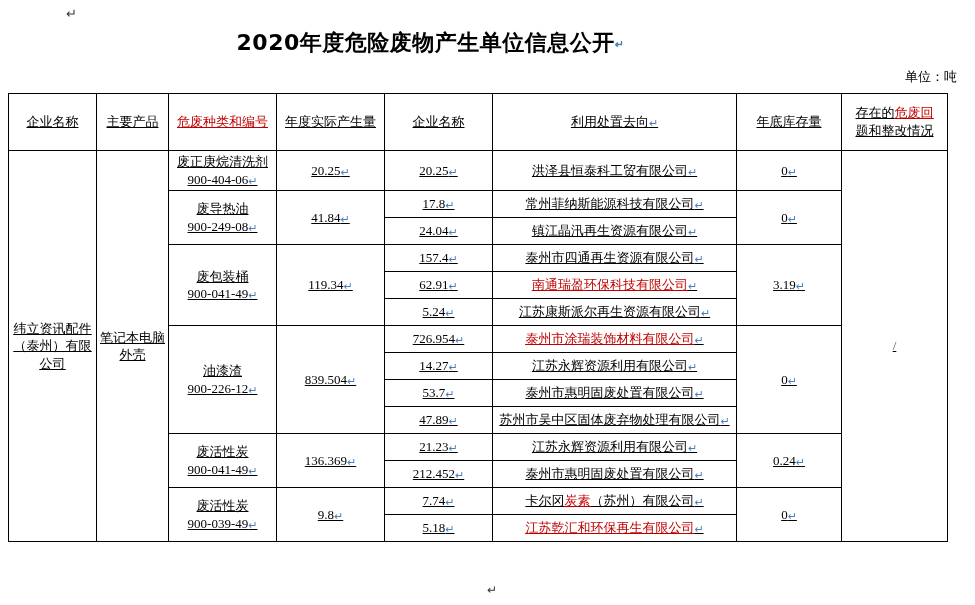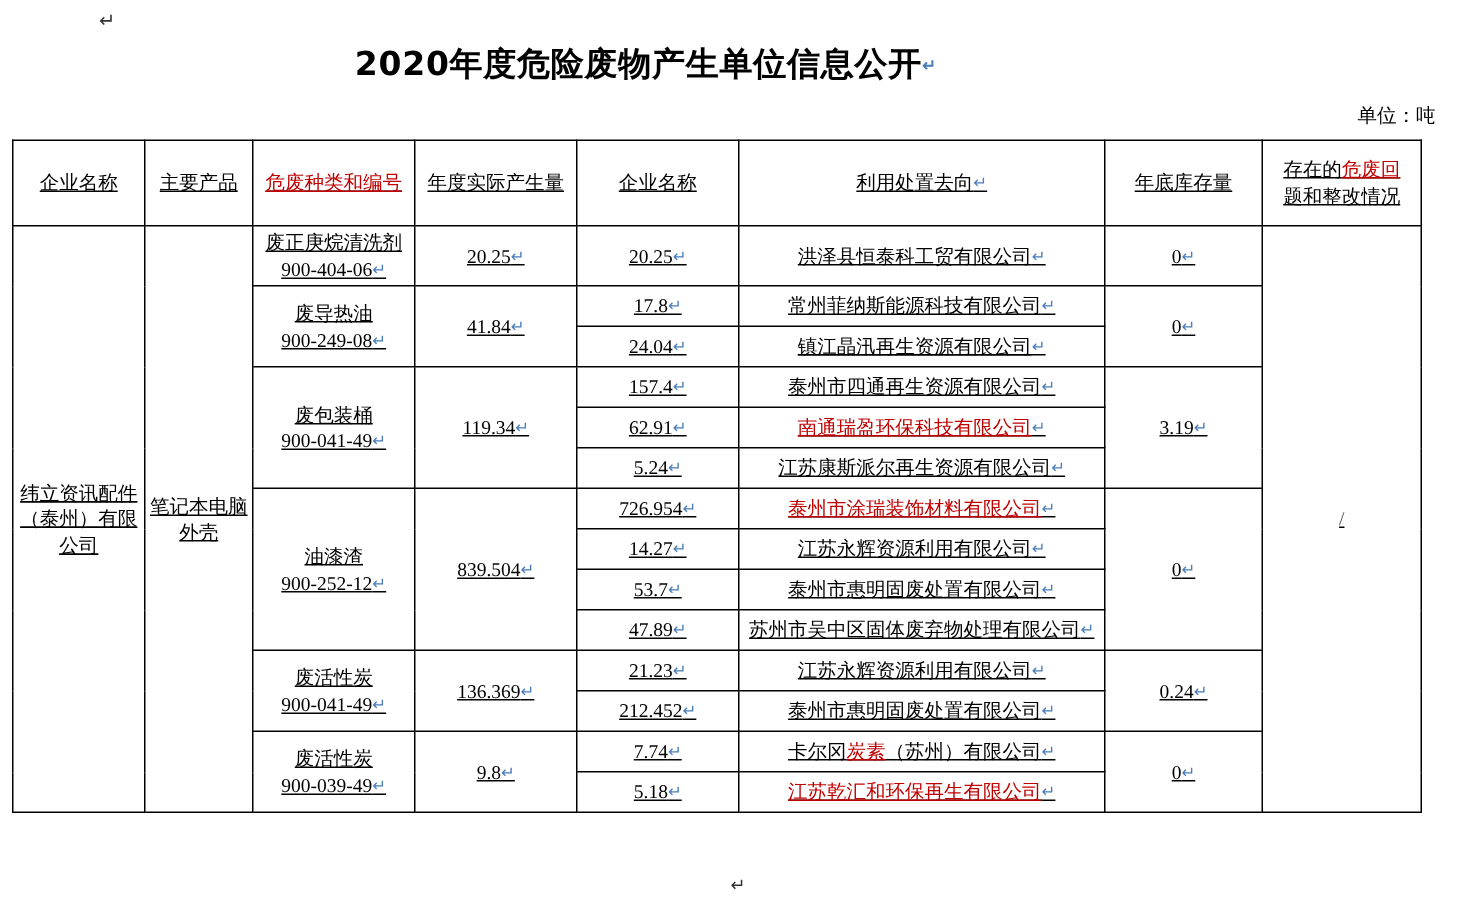--- a/index.html
+++ b/index.html
@@ -190,21 +190,21 @@
         <td><span class="u red">南通瑞盈环保科技有限公司</span><span class="para-mark">↵</span></td>
       </tr>
       <tr class="rowh">
         <td><span>5.24</span><span class="para-mark">↵</span></td>
         <td><span>江苏康斯派尔再生资源有限公司</span><span class="para-mark">↵</span></td>
       </tr>
 
       <tr class="rowh">
         <td rowspan="4">
           <span class="cell-sub">油漆渣</span>
-          <span class="cell-sub"><span>900-252-12</span><span class="para-mark">↵</span></span>
+          <span class="cell-sub"><span>900-226-12</span><span class="para-mark">↵</span></span>
         </td>
         <td rowspan="4"><span>839.504</span><span class="para-mark">↵</span></td>
         <td><span>726.954</span><span class="para-mark">↵</span></td>
         <td><span class="u red">泰州市涂瑞装饰材料有限公司</span><span class="para-mark">↵</span></td>
         <td rowspan="4"><span>0</span><span class="para-mark">↵</span></td>
       </tr>
       <tr class="rowh">
         <td><span>14.27</span><span class="para-mark">↵</span></td>
         <td><span>江苏永辉资源利用有限公司</span><span class="para-mark">↵</span></td>
       </tr>

